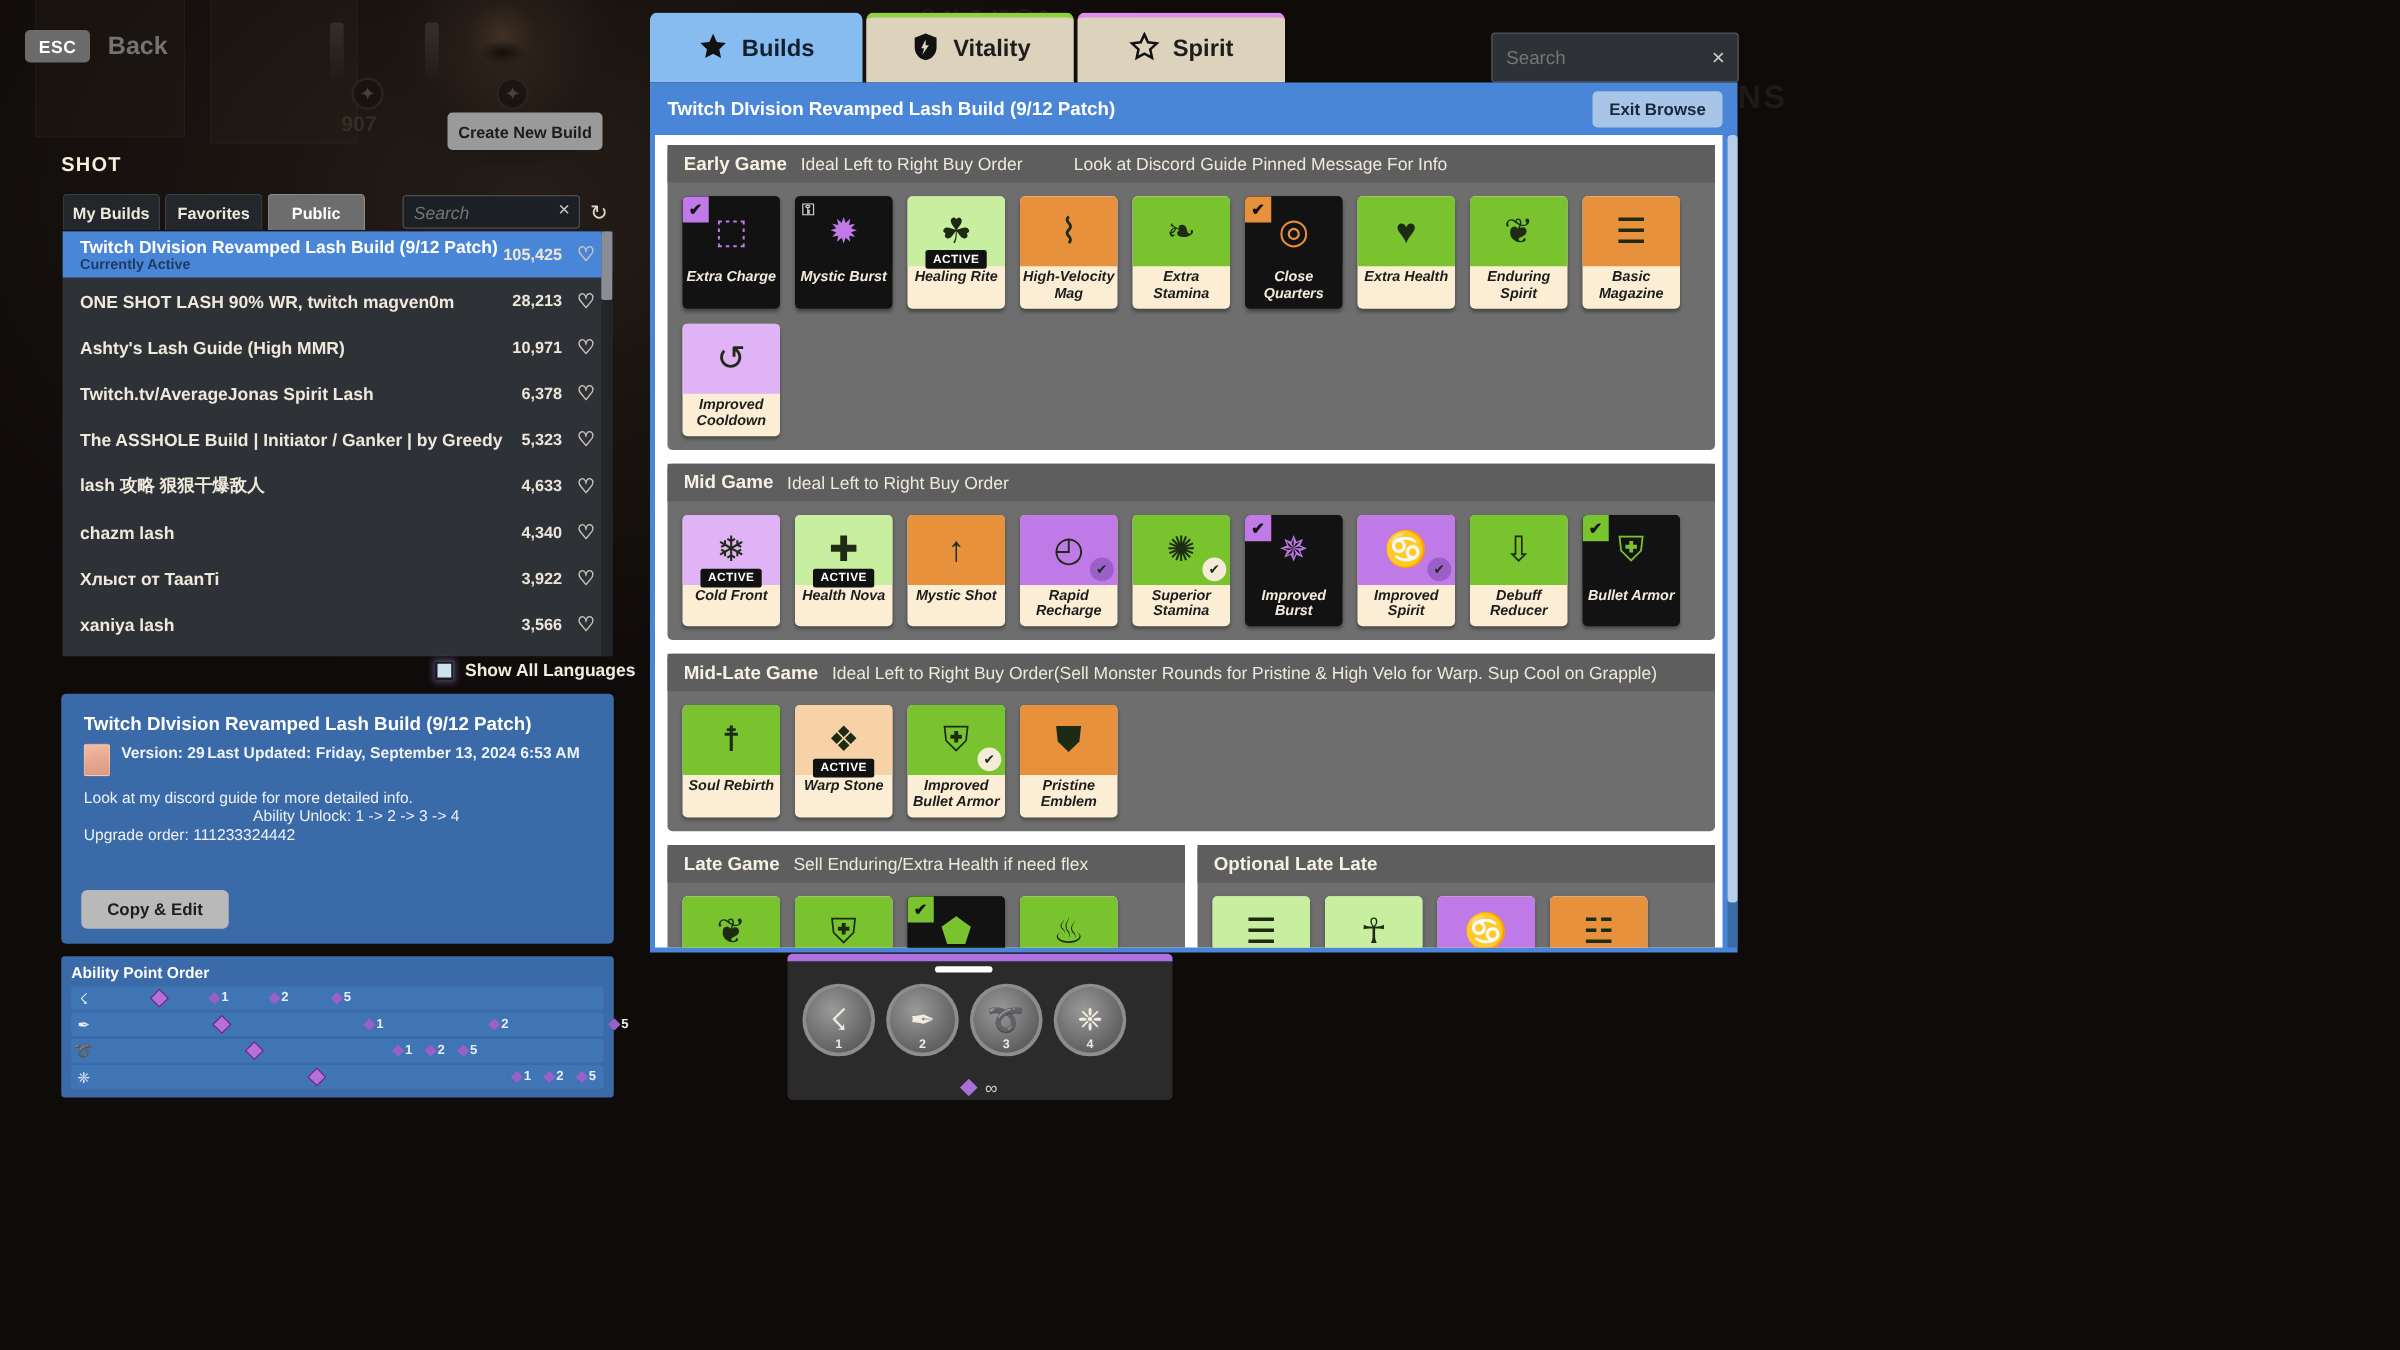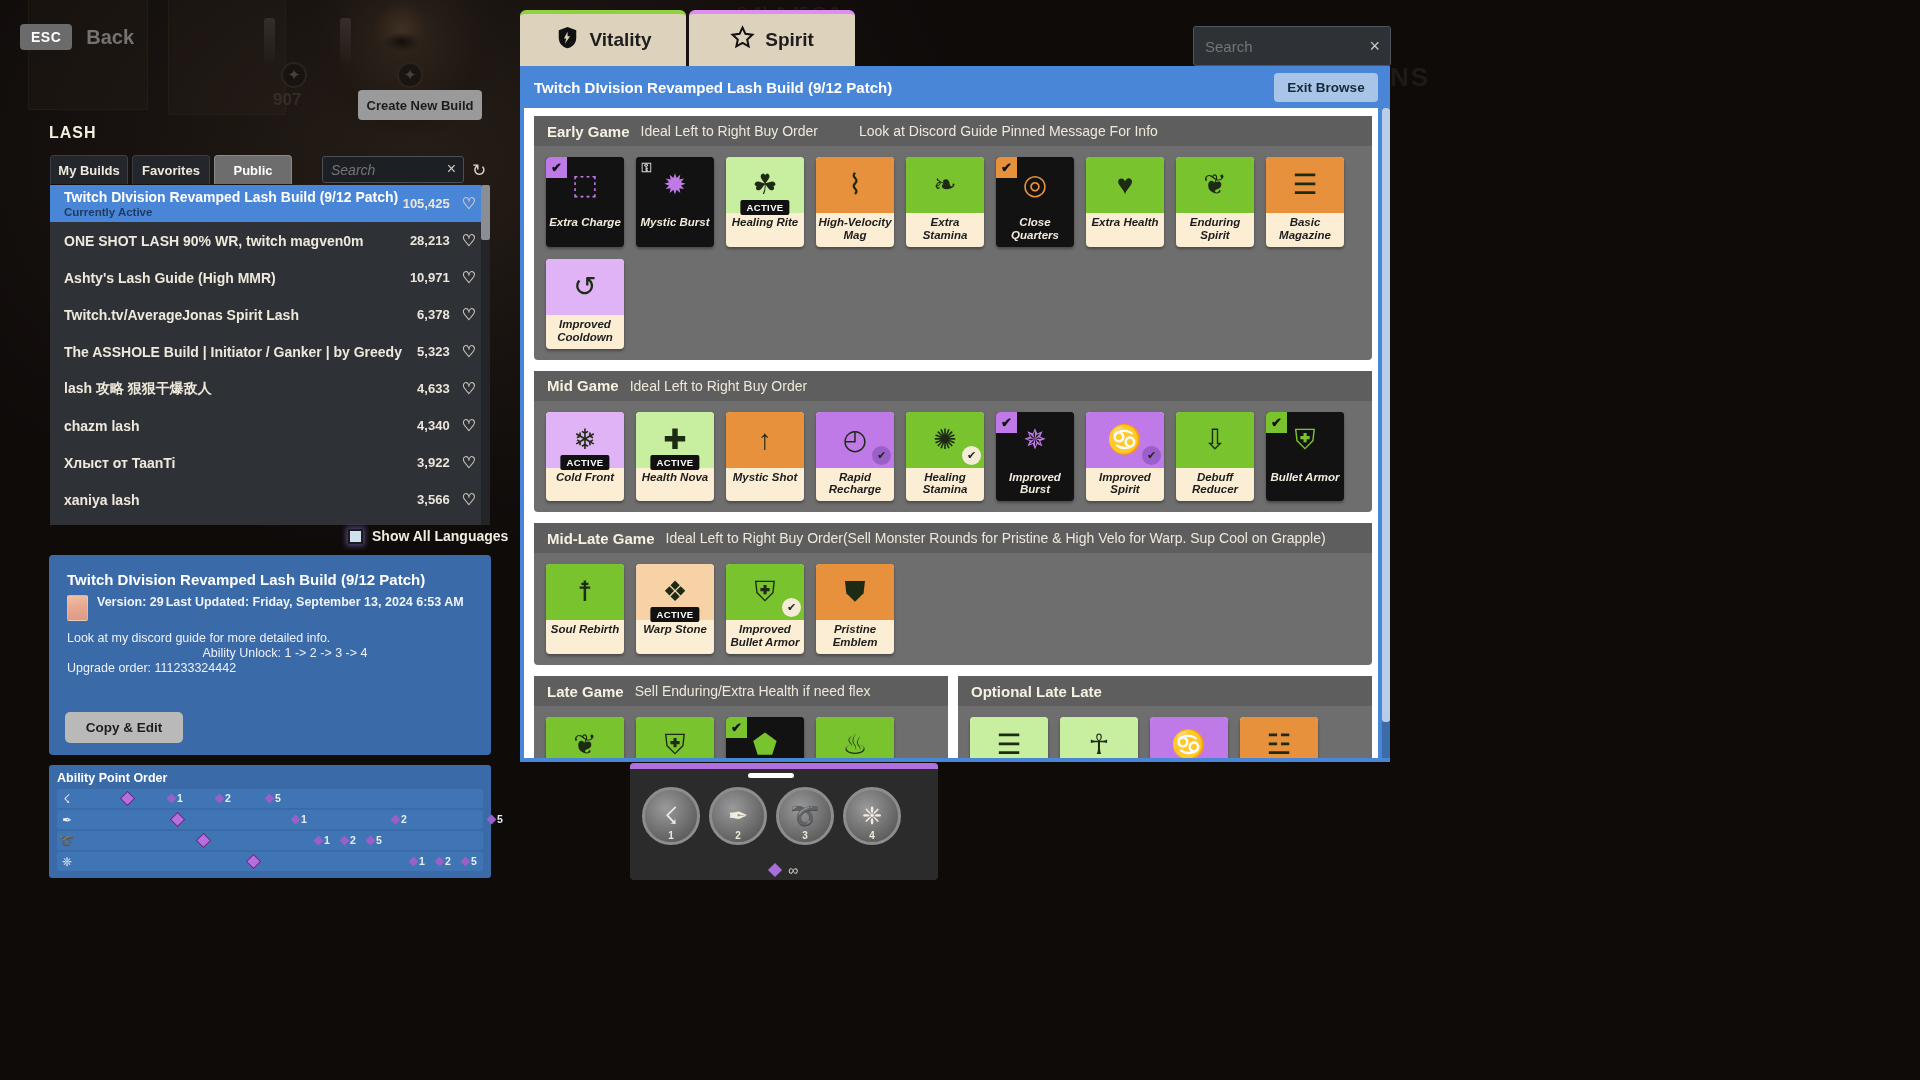--- a/index.html
+++ b/index.html
@@ -324,21 +324,21 @@
   <div class="bg-hud-text" style="left:1700px; top:842px; font-size:13px;">&nbsp;</div>
   <div class="bg-dark-overlay"></div>
 
   <div class="esc-row">
     <div class="esc-key">ESC</div>
     <div class="back-label">Back</div>
   </div>
 
   <div class="left-panel">
 
-    <div class="hero-name">LASH</div>
+    <div class="hero-name">SHOT</div>
     <button class="create-btn">Create New Build</button>
 
     <div class="tabs-row">
       <div class="lt-tab">My Builds</div>
       <div class="lt-tab">Favorites</div>
       <div class="lt-tab active">Public</div>
     </div>
 
     <div class="lsearch">
       <input type="text" placeholder="Search" style="">
@@ -531,20 +531,28 @@
               </div>
             </div>
           </div>
         </div>
     </div>
   </div>
 
   <div class="right-panel">
 
     <div class="tabbar">
+      <div class="tab builds">
+        <span>
+          <svg viewBox="0 0 24 24" fill="#111">
+              <path d="M12 2l2.9 6.3 6.9.8-5.1 4.7 1.4 6.8L12 17.3 5.9 20.6l1.4-6.8L2.2 9.1l6.9-.8z"></path>
+            </svg>
+        </span>
+        <span>Builds</span>
+      </div>
       <div class="tab vitality">
         <span>
           <svg viewBox="0 0 24 24" fill="#111">
               <path d="M12 1.8 3.6 5v7.2c0 5.3 3.6 9 8.4 10 4.8-1 8.4-4.7 8.4-10V5z"></path>
               <path d="M12 6.4 8.6 13h2.2l-1.3 5 5-7.3h-2.4z" fill="#ddd2bb"></path>
             </svg>
         </span>
         <span>Vitality</span>
       </div>
       <div class="tab spirit">
@@ -672,21 +680,21 @@
                   <div class="glyph" style="color: rgb(29, 42, 20);">◴</div>
                   <div class="comp-dot" style="background: rgb(154, 95, 200); color: rgb(29, 42, 20);">✔</div>
                 </div>
                 <div class="item-name">Rapid Recharge</div>
               </div>
               <div class="item">
                 <div class="item-art" style="background: rgb(121, 195, 46);">
                   <div class="glyph" style="color: rgb(29, 42, 20);">✺</div>
                   <div class="comp-dot" style="background: rgb(244, 236, 216); color: rgb(29, 42, 20);">✔</div>
                 </div>
-                <div class="item-name">Healing Stamina</div>
+                <div class="item-name">Superior Stamina</div>
               </div>
               <div class="item dark">
                 <div class="item-art" style="background: rgb(18, 18, 18);">
                   <div class="glyph" style="color: rgb(192, 122, 232);">✵</div>
                   <div class="item-check" style="background: rgb(192, 122, 232);">✔</div>
                 </div>
                 <div class="item-name">Improved Burst</div>
               </div>
               <div class="item">
                 <div class="item-art" style="background: rgb(192, 122, 232);">

